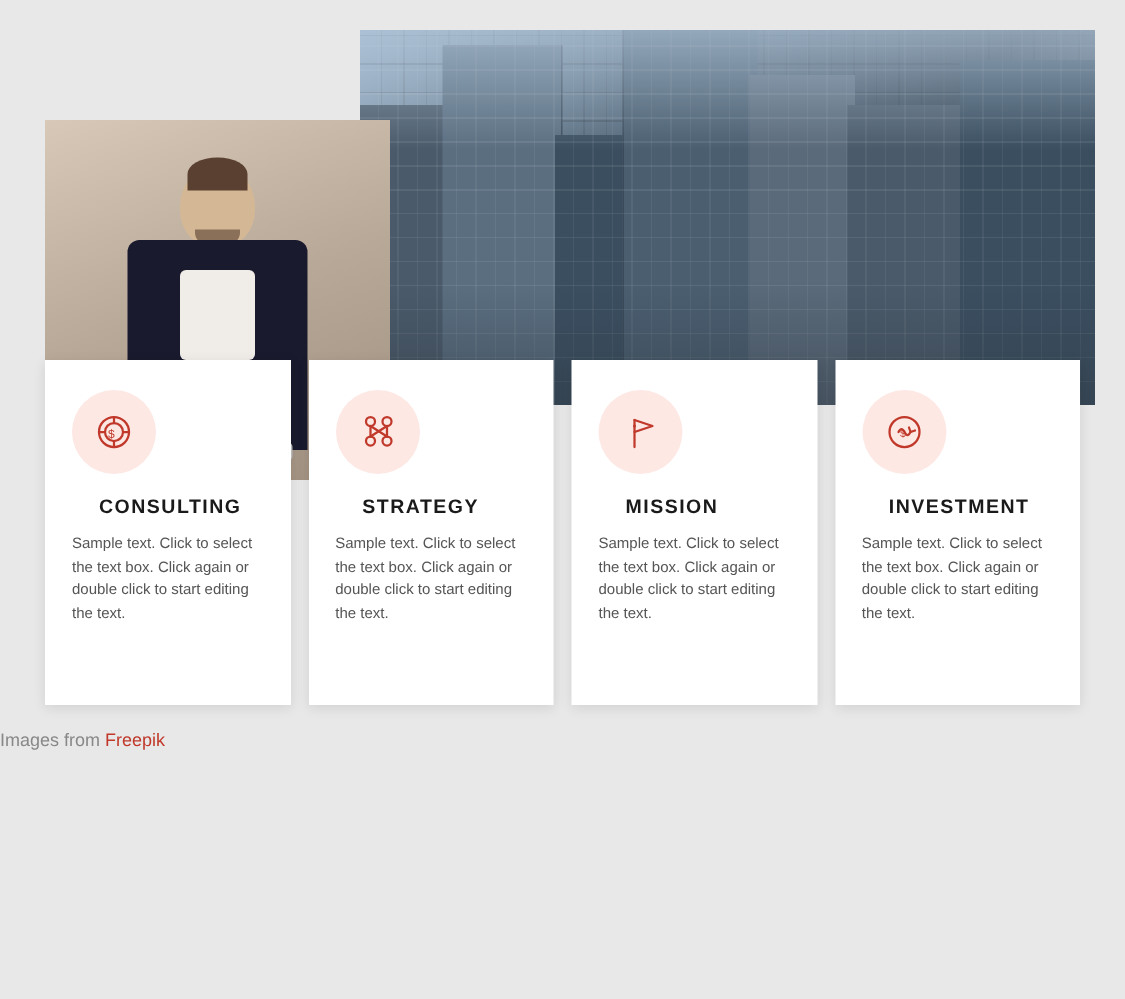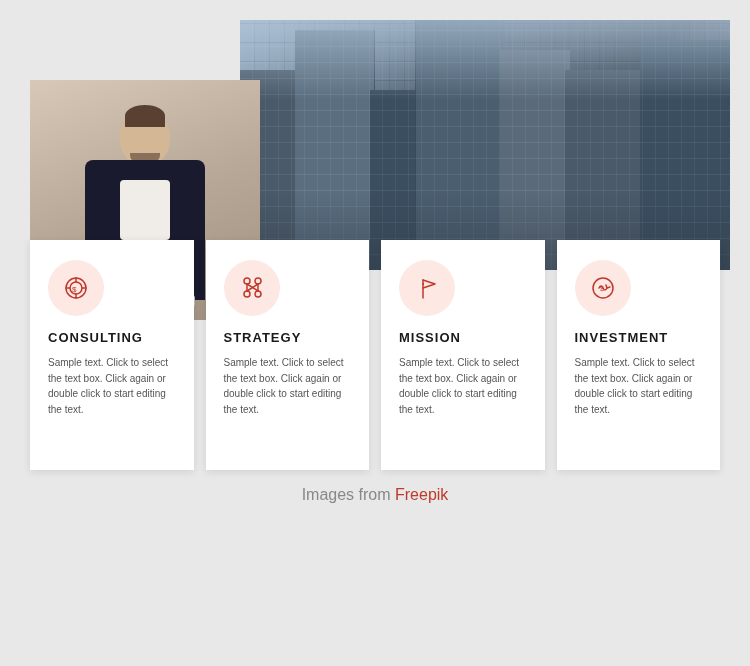--- a/index.html
+++ b/index.html
@@ -191,35 +191,35 @@
     }
 
     .card-title {
       font-family: Arial, Helvetica, sans-serif;
       font-size: 13px;
       font-weight: 700;
       letter-spacing: 1px;
       color: #1a1a1a;
       margin-bottom: 10px;
       text-transform: uppercase;
+      margin-left: 18px;
     }
 
     .card-text {
       font-family: Arial, Helvetica, sans-serif;
       font-size: 10px;
       color: #555;
       line-height: 1.55;
     }
 
     
     .footer {
-      text-align: center;
       padding: 16px 0 10px;
       font-family: Arial, sans-serif;
-      font-size: 16px;
+      font-size: 12px;
       color: #888;
     }
 
     .footer a {
       color: #c0392b;
       text-decoration: none;
     }
 
     
     .sky-bg {

